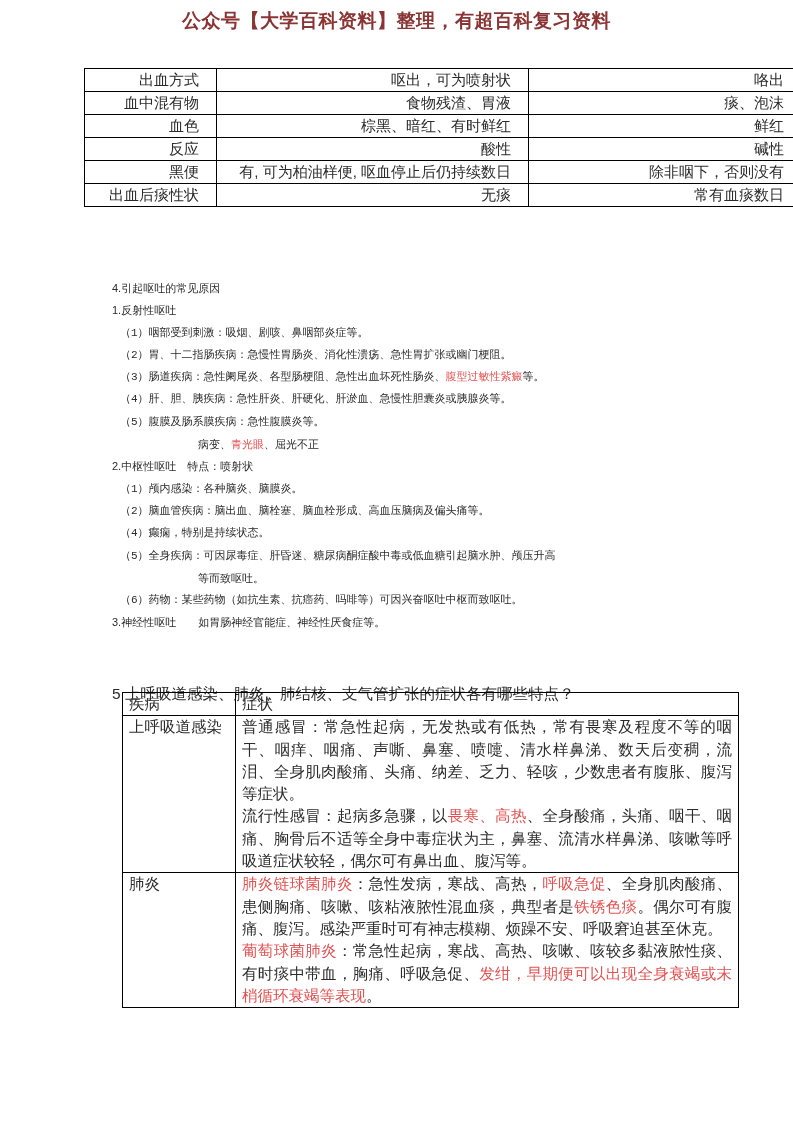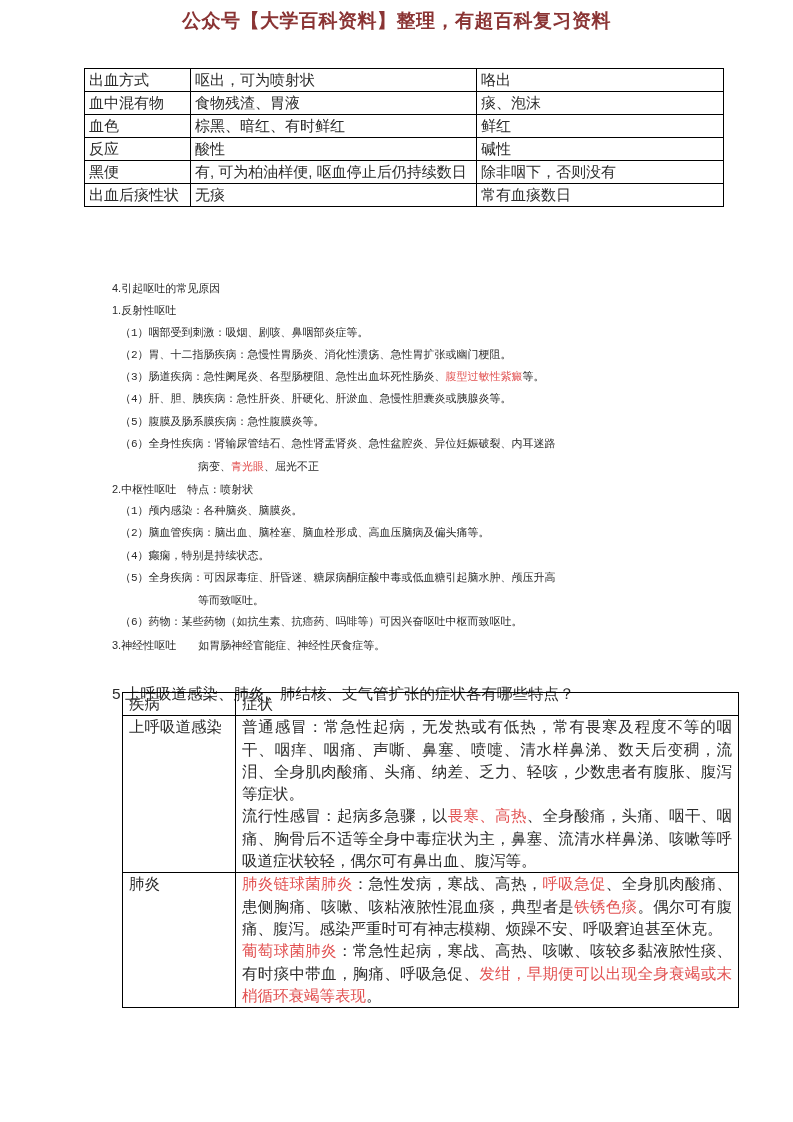--- a/index.html
+++ b/index.html
@@ -15,22 +15,22 @@
     letter-spacing:0.5px;
   }
   
   table.t1{
     position:absolute;left:84px;top:68px;
     border-collapse:collapse;table-layout:fixed;width:612px;
     font-size:15px;
   }
   table.t1 td{
     border:1px solid var(--table-border,#000);
-    text-align:left;vertical-align:middle;
-    padding:1px 4px;line-height:20px;
+    text-align:right;vertical-align:middle;
+    padding:1px 17px;line-height:20px;
   }
   table.t1 tr{height:22px;}
   table.t1 td:nth-child(1){width:97px;}
   table.t1 td:nth-child(2){width:277px;}
   table.t1 td:nth-child(3){width:238px;margin-left:10px;}
   
   .sec4{position:absolute;left:112px;top:277px;width:640px;}
   .sec4 .text-line{white-space:nowrap;font-size:11px;line-height:22.3px;height:22.3px;}
   .sec4 .indent-0{padding-left:0;}
   .sec4 .indent-1{padding-left:8px;font-family:Liberation Mono, monospace;}
@@ -94,21 +94,20 @@
 </table>
 
 <div class="sec4">
     <div class="text-line indent-0"><span>4.引起呕吐的常见原因</span></div>
     <div class="text-line indent-0"><span>1.反射性呕吐</span></div>
     <div class="text-line indent-1"><span>（1）咽部受到刺激：吸烟、剧咳、鼻咽部炎症等。</span></div>
     <div class="text-line indent-1"><span>（2）胃、十二指肠疾病：急慢性胃肠炎、消化性溃疡、急性胃扩张或幽门梗阻。</span></div>
     <div class="text-line indent-1"><span>（3）肠道疾病：急性阑尾炎、各型肠梗阻、急性出血坏死性肠炎、</span><span class="red">腹型过敏性紫癜</span><span>等。</span></div>
     <div class="text-line indent-1"><span>（4）肝、胆、胰疾病：急性肝炎、肝硬化、肝淤血、急慢性胆囊炎或胰腺炎等。</span></div>
     <div class="text-line indent-1"><span>（5）腹膜及肠系膜疾病：急性腹膜炎等。</span></div>
-    <div class="text-line indent-1"><span>（6）全身性疾病：肾输尿管结石、急性肾盂肾炎、急性盆腔炎、异位妊娠破裂、内耳迷路</span></div>
     <div class="text-line indent-2"><span>病变、</span><span class="red">青光眼</span><span>、屈光不正</span></div>
     <div class="text-line indent-0"><span>2.中枢性呕吐　特点：喷射状</span></div>
     <div class="text-line indent-1"><span>（1）颅内感染：各种脑炎、脑膜炎。</span></div>
     <div class="text-line indent-1"><span>（2）脑血管疾病：脑出血、脑栓塞、脑血栓形成、高血压脑病及偏头痛等。</span></div>
     <div class="text-line indent-1"><span>（4）癫痫，特别是持续状态。</span></div>
     <div class="text-line indent-1"><span>（5）全身疾病：可因尿毒症、肝昏迷、糖尿病酮症酸中毒或低血糖引起脑水肿、颅压升高</span></div>
     <div class="text-line indent-2"><span>等而致呕吐。</span></div>
     <div class="text-line indent-1"><span>（6）药物：某些药物（如抗生素、抗癌药、吗啡等）可因兴奋呕吐中枢而致呕吐。</span></div>
     <div class="text-line indent-0"><span>3.神经性呕吐　　如胃肠神经官能症、神经性厌食症等。</span></div>
   </div>

